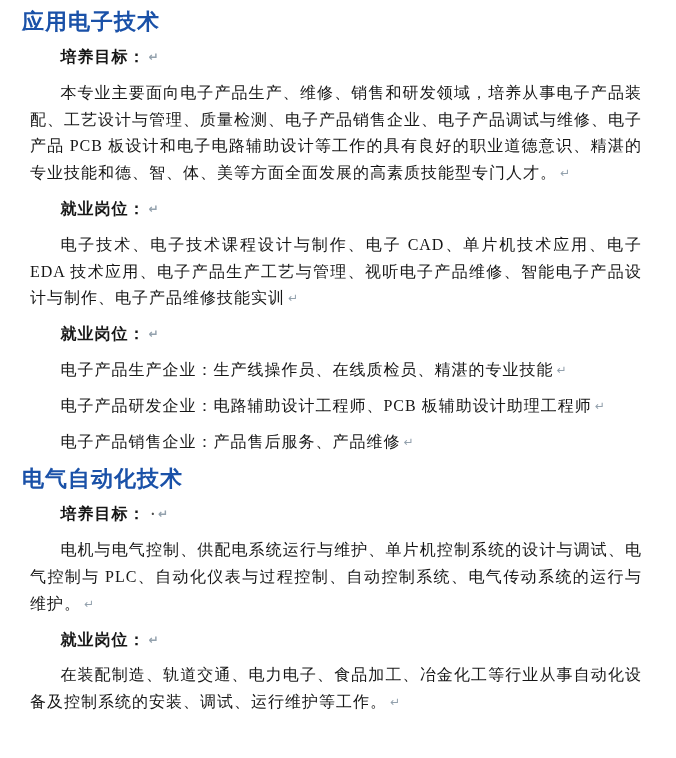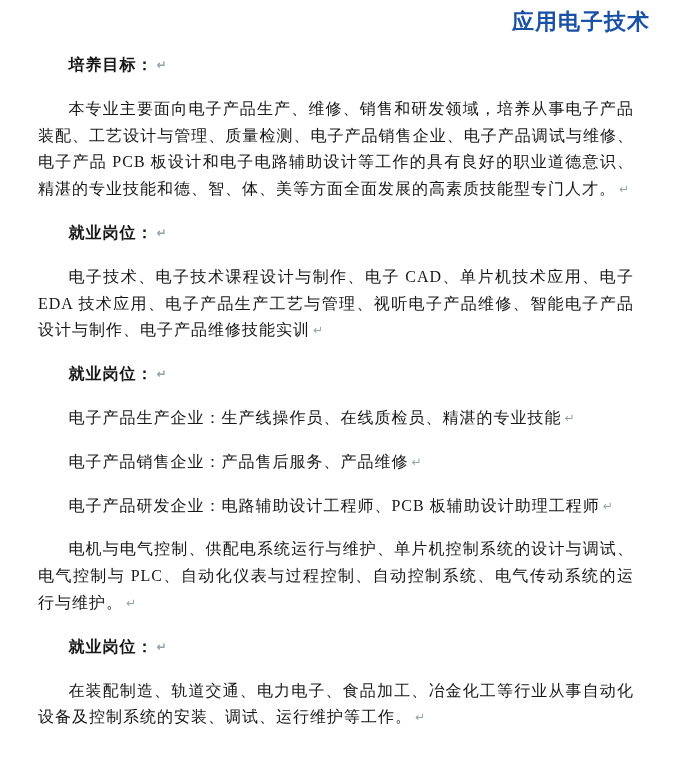--- a/index.html
+++ b/index.html
@@ -7,31 +7,31 @@
     width: 676px; height: 758px;
     background: #ffffff;
     overflow: hidden;
     color: #161616;
     font-family: "Liberation Serif", "DejaVu Serif", serif;
   }
   .doc { padding: 5px 26px 0 22px; }
 
   .sec-title {
     margin: 2px 0 3px 0;
-    text-align: right;
+    text-align: left;
     font-family: "Liberation Sans", "DejaVu Sans", sans-serif;
     font-size: 22px;
     font-weight: bold;
     line-height: 29px;
     letter-spacing: 1px;
     color: #1a51a8;
   }
 
   p {
-    margin: 16px;
+    margin: 8px;
     font-size: 16px;
     line-height: 26.8px;
     letter-spacing: 1px;
     text-indent: 1.9em;
   }
   .para {
     text-align: justify;
     text-justify: inter-character;
   }
   .head { font-weight: bold; text-align: left; }
@@ -66,27 +66,29 @@
     <p class="para"><span>本专业主要面向电子产品生产、维修、销售和研发领域，培养从事电子产品装配、工艺设计与管理、质量检测、电子产品销售企业、电子产品调试与维修、电子产品 PCB 板设计和电子电路辅助设计等工作的具有良好的职业道德意识、精湛的专业技能和德、智、体、美等方面全面发展的高素质技能型专门人才。</span><span class="crlf">↵</span></p>
 
     <p class="head"><span>就业岗位：</span><span class="crlf">↵</span></p>
 
     <p class="para"><span>电子技术、电子技术课程设计与制作、电子 CAD、单片机技术应用、电子 EDA 技术应用、电子产品生产工艺与管理、视听电子产品维修、智能电子产品设计与制作、电子产品维修技能实训</span><span class="crlf">↵</span></p>
 
     <p class="head"><span>就业岗位：</span><span class="crlf">↵</span></p>
 
     <p class="para"><span>电子产品生产企业：生产线操作员、在线质检员、精湛的专业技能</span><span class="crlf">↵</span></p>
 
+    <p class="para"><span>电子产品研发企业：电路辅助设计工程师、PCB 板辅助设计助理工程师</span><span class="crlf">↵</span></p>
+
     <p class="para"><span>电子产品销售企业：产品售后服务、产品维修</span><span class="crlf">↵</span></p>
-
-    <p class="para"><span>电子产品研发企业：电路辅助设计工程师、PCB 板辅助设计助理工程师</span><span class="crlf">↵</span></p>
   </section>
 
   <section>
+    <h1 class="sec-title">电气自动化技术</h1>
 
+    <p class="head"><span>培养目标：</span><span class="dot">·</span><span class="crlf">↵</span></p>
 
 
 
     <p class="para"><span>电机与电气控制、供配电系统运行与维护、单片机控制系统的设计与调试、电气控制与 PLC、自动化仪表与过程控制、自动控制系统、电气传动系统的运行与维护。</span><span class="crlf">↵</span></p>
 
     <p class="head"><span>就业岗位：</span><span class="crlf">↵</span></p>
 
     <p class="para"><span>在装配制造、轨道交通、电力电子、食品加工、冶金化工等行业从事自动化设备及控制系统的安装、调试、运行维护等工作。</span><span class="crlf">↵</span></p>
   </section>
 

